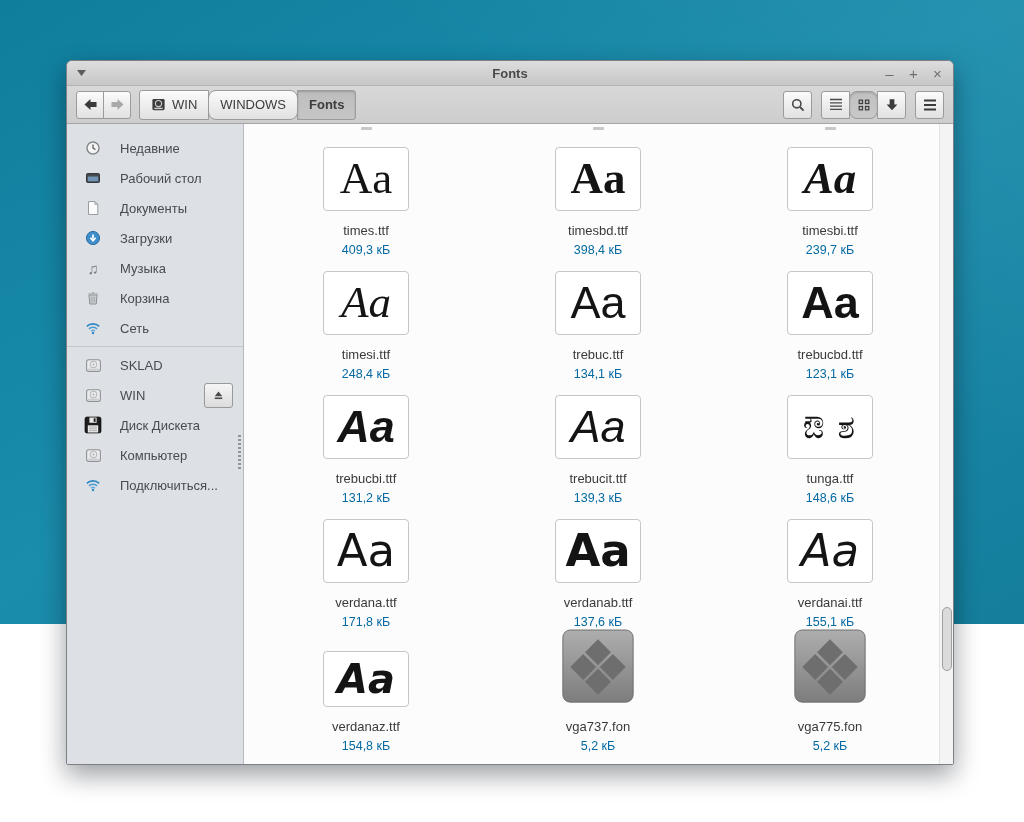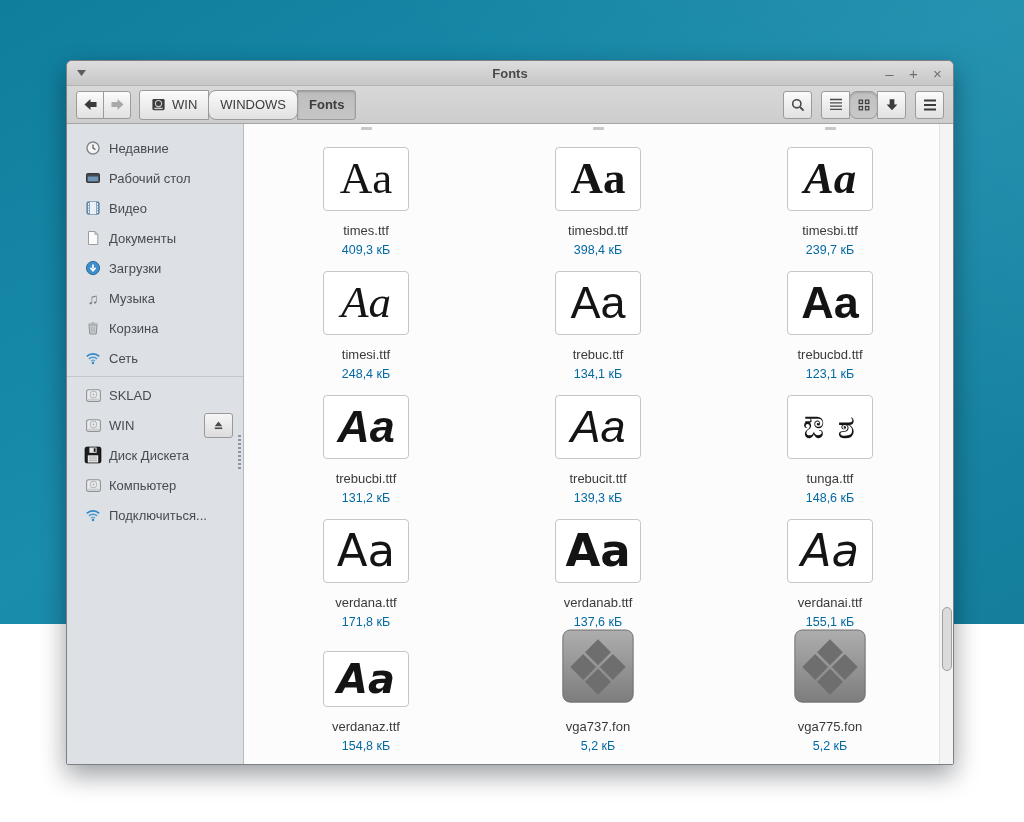--- a/index.html
+++ b/index.html
@@ -56,21 +56,21 @@
   .crumb.active{font-weight:bold;background:linear-gradient(#bdbdbd,#c6c6c6);box-shadow:inset 0 1px 2px rgba(0,0,0,.18);}
   .toolbar-right{margin-left:auto;display:flex;align-items:center;gap:9px;}
   .viewbtn{width:29px;}
   .sqbtn{width:29px;}
   
   .wbody{flex:1;display:flex;min-height:0;background:#fcfcfd;}
   .sidebar{
     width:177px;flex:none;box-sizing:border-box;position:relative;
     background:#dde0e4;border-right:1px solid #b5b8bd;padding-top:9px;
   }
-  .side-item{height:30px;display:flex;align-items:center;padding-left:17px;gap:7px;font-size:13px;color:#474c51;position:relative;cursor:default;}
+  .side-item{height:30px;display:flex;align-items:center;padding-left:17px;gap:18px;font-size:13px;color:#474c51;position:relative;cursor:default;}
   .icon16{width:18px;height:18px;flex:none;display:flex;align-items:center;justify-content:center;}
   .side-sep{height:1px;background:#c3c7cb;margin:3px 0;}
   .note-glyph{font-size:15px;color:#74787c;line-height:1;}
   .eject-btn{
     position:absolute;right:10px;top:3px;width:27px;height:23px;border-radius:3px;
     border:1px solid #999;background:linear-gradient(#f6f6f6,#dcdcdc);
     display:flex;align-items:center;justify-content:center;
   }
   .side-scroll-dots{
     position:absolute;right:2px;top:311px;width:3px;height:36px;
@@ -208,39 +208,20 @@
             <svg width="16" height="16" viewBox="0 0 16 16">
                 <rect x="1.5" y="3.5" width="13" height="9" rx="1" fill="#45484d" stroke="#33363a"></rect>
                 <rect x="2.8" y="6.5" width="10.4" height="4.8" fill="#6f93b5"></rect>
               </svg>
           </span>
           <span>Рабочий стол</span>
         </div>
         <div class="side-item">
           <span class="icon16">
             <svg width="16" height="16" viewBox="0 0 16 16">
-                <rect x="2" y="2" width="12" height="12" rx="1" fill="#6f94b5" stroke="#4a6e8f"></rect>
-                <rect x="4.8" y="2" width="6.4" height="12" fill="#e9f0f6"></rect>
-                <g fill="#ffffff">
-                  <rect x="2.9" y="3.2" width="1.1" height="1.7"></rect>
-                  <rect x="2.9" y="5.9" width="1.1" height="1.7"></rect>
-                  <rect x="2.9" y="8.6" width="1.1" height="1.7"></rect>
-                  <rect x="2.9" y="11.3" width="1.1" height="1.7"></rect>
-                  <rect x="12" y="3.2" width="1.1" height="1.7"></rect>
-                  <rect x="12" y="5.9" width="1.1" height="1.7"></rect>
-                  <rect x="12" y="8.6" width="1.1" height="1.7"></rect>
-                  <rect x="12" y="11.3" width="1.1" height="1.7"></rect>
-                </g>
-              </svg>
-          </span>
-          <span>Видео</span>
-        </div>
-        <div class="side-item">
-          <span class="icon16">
-            <svg width="16" height="16" viewBox="0 0 16 16">
                 <path d="M3.5 1.5 H10 L12.8 4.3 V14.5 H3.5 Z" fill="#fbfbfb" stroke="#9a9da0"></path>
                 <path d="M10 1.5 V4.3 H12.8" fill="none" stroke="#9a9da0"></path>
               </svg>
           </span>
           <span>Документы</span>
         </div>
         <div class="side-item">
           <span class="icon16">
             <svg width="16" height="16" viewBox="0 0 16 16">
                 <circle cx="8" cy="8" r="6.6" fill="#3e8ecb" stroke="#2d6f9f"></circle>

